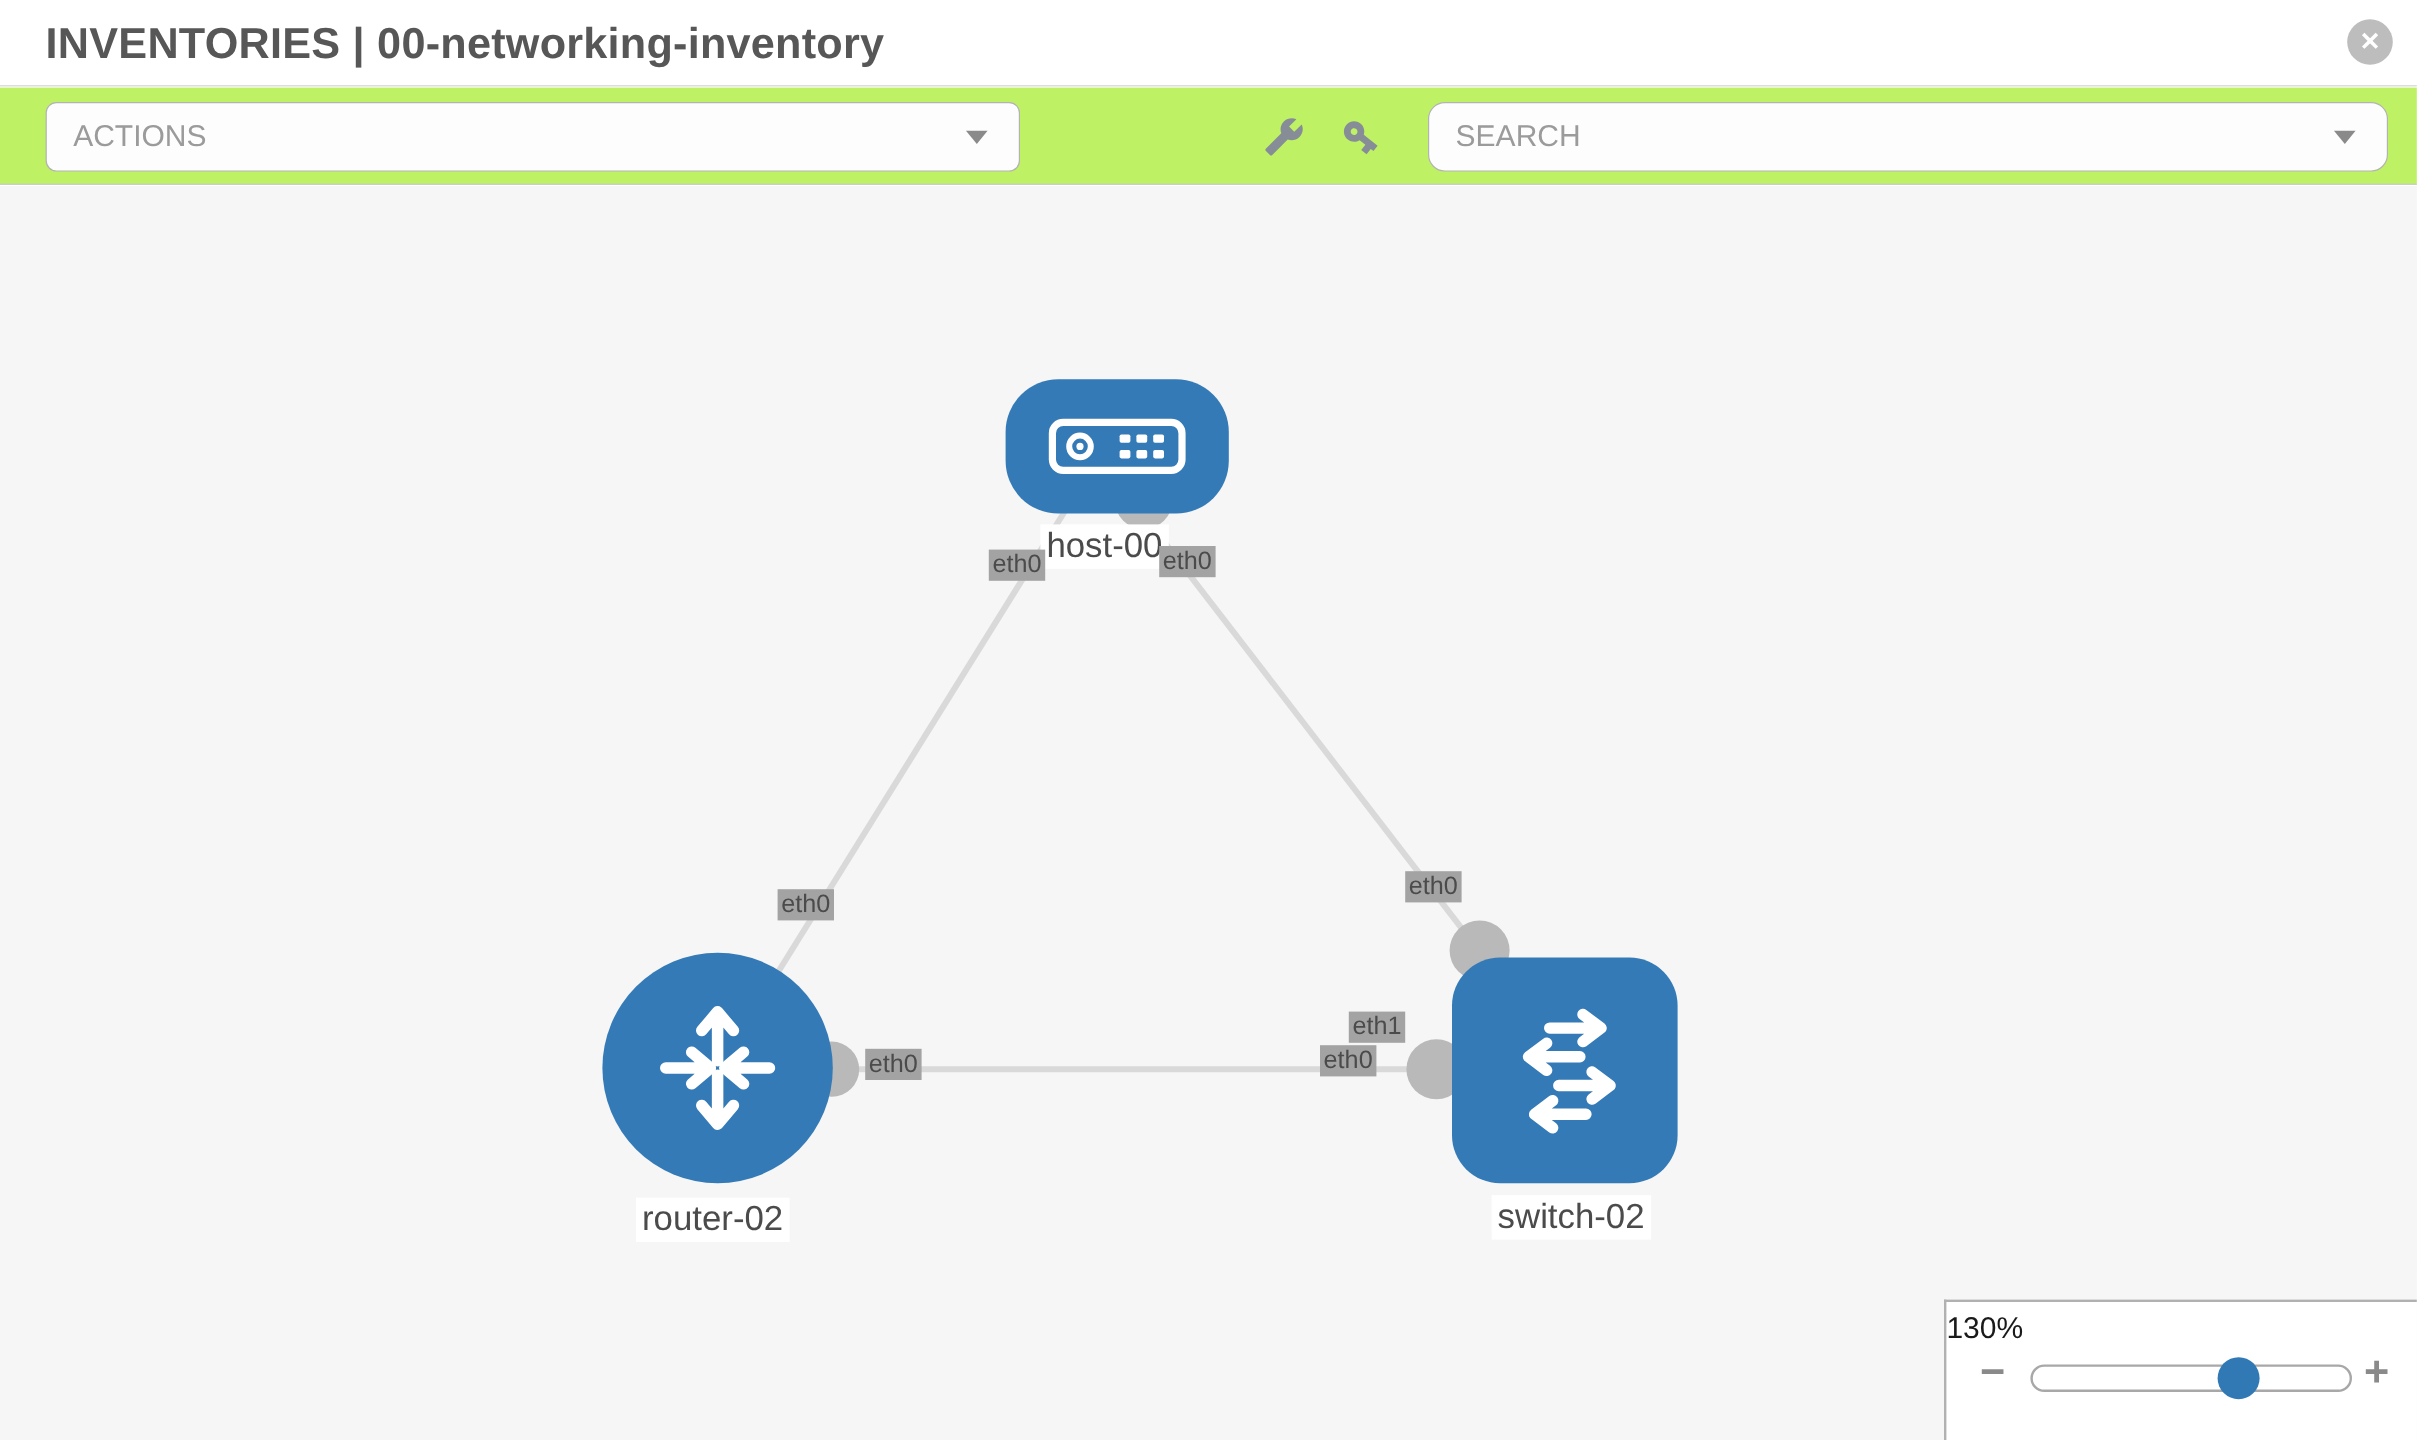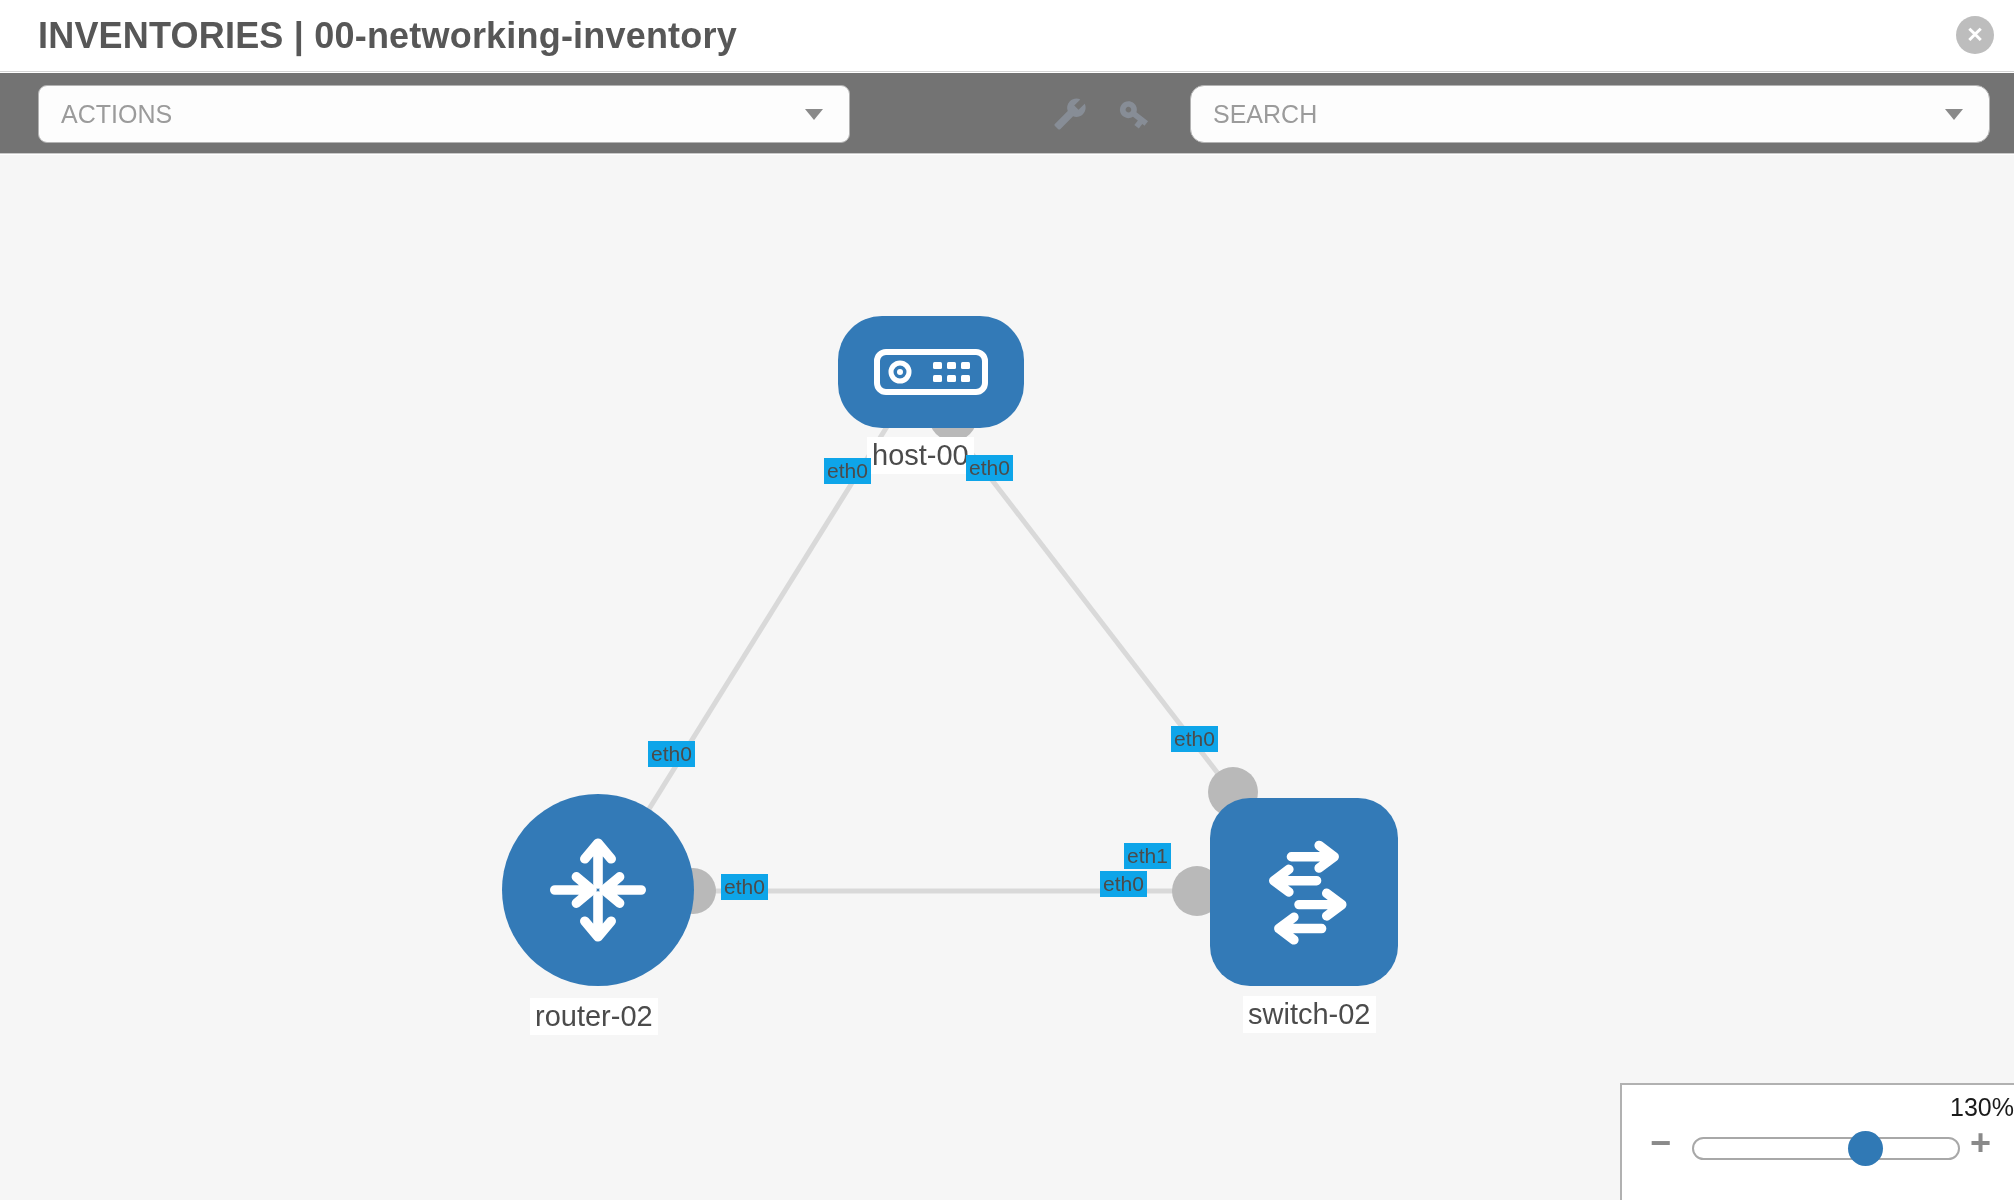--- a/index.html
+++ b/index.html
@@ -11,21 +11,21 @@
             background:#ffffff; border-bottom:1px solid #d4d4d4; }
   .title { position:absolute; left:38px; top:0; height:72px; line-height:72px;
            font-size:36px; font-weight:700; color:#575757; letter-spacing:.2px; }
   .close-btn { position:absolute; right:20px; top:16px; width:38px; height:38px;
                border-radius:50%; background:#bdbdbd; color:#fff; font-size:21px;
                font-weight:700; display:flex; align-items:center; justify-content:center;
                cursor:pointer; }
 
   
   .toolbar { position:absolute; left:0; top:73px; width:2014px; height:81px;
-             background:#737373; border-bottom:1px solid #c9c9c9; }
+             background:#bef264; border-bottom:1px solid #c9c9c9; }
   .dropdown { position:absolute; top:12px; height:58px; background:#fdfdfd;
               border:1px solid #b3b3b3; border-radius:9px; display:flex;
               align-items:center; color:#9b9b9b; font-size:25px; cursor:pointer; }
   .dd-actions { left:38px; width:812px; padding-left:22px; }
   .dd-search  { left:1190px; width:800px; padding-left:22px;border-radius:14px; }
   .caret { position:absolute; right:26px; top:50%; margin-top:-5px; width:0; height:0;
            border-left:9px solid transparent; border-right:9px solid transparent;
            border-top:11px solid #8a8a8a; }
   .tool-icon { position:absolute; top:22px; width:38px; height:38px; cursor:pointer;
                display:flex; align-items:center; justify-content:center; }
@@ -42,35 +42,35 @@
   .node-host   { left:838px; top:161px; width:186px; height:112px; border-radius:44px; }
   .node-router { left:502px; top:639px; width:192px; height:192px; border-radius:50%; }
   .node-switch { left:1210px; top:643px; width:188px; height:188px; border-radius:40px; }
 
   .node-label { position:absolute; background:#ffffff; color:#4b4b4b; font-size:29px;
                 padding:2px 5px; white-space:nowrap; }
   .lbl-host   { left:867px; top:282px; }
   .lbl-router { left:530px; top:843px; }
   .lbl-switch { left:1243px; top:841px; }
 
-  .if-label { position:absolute; background:#0ea5e9; color:#4b4b4b; font-size:21px;
+  .if-label { position:absolute; background:#a3a3a3; color:#4b4b4b; font-size:21px;
               padding:1px 3px; white-space:nowrap; }
   .if-host-left    { left:824px; top:303px; }
   .if-host-right   { left:966px; top:300px; }
   .if-router-top   { left:648px; top:586px; }
   .if-router-right { left:721px; top:719px; }
   .if-switch-top   { left:1171px; top:571px; }
   .if-switch-mid0  { left:1100px; top:716px; }
   .if-switch-mid1  { left:1124px; top:688px; }
 
   
   .zoom-panel { position:absolute; left:1620px; top:928px; width:394px; height:117px;
                 background:#ffffff; border-top:2px solid #b1b1b1;
                 border-left:2px solid #b1b1b1; }
-  .zoom-level { position:absolute; left:0; top:8px; width:100%; text-align:right;
+  .zoom-level { position:absolute; left:0; top:8px; width:100%; text-align:left;
                 font-size:25px; color:#1a1a1a; }
   .zoom-minus, .zoom-plus { position:absolute; top:40px; font-size:36px; font-weight:700;
                 color:#8a8a8a; cursor:pointer; line-height:36px; }
   .zoom-minus { left:28px; }
   .zoom-plus  { left:348px; }
   .zoom-track { position:absolute; left:70px; top:52px; width:268px; height:23px;
                 background:#fff; border:2px solid #a8a8a8; border-radius:12px;
                 cursor:pointer; }
   .zoom-thumb { position:absolute; left:226px; top:46px; width:35px; height:35px;
                 border-radius:50%; background:#3079b5; cursor:grab; }

